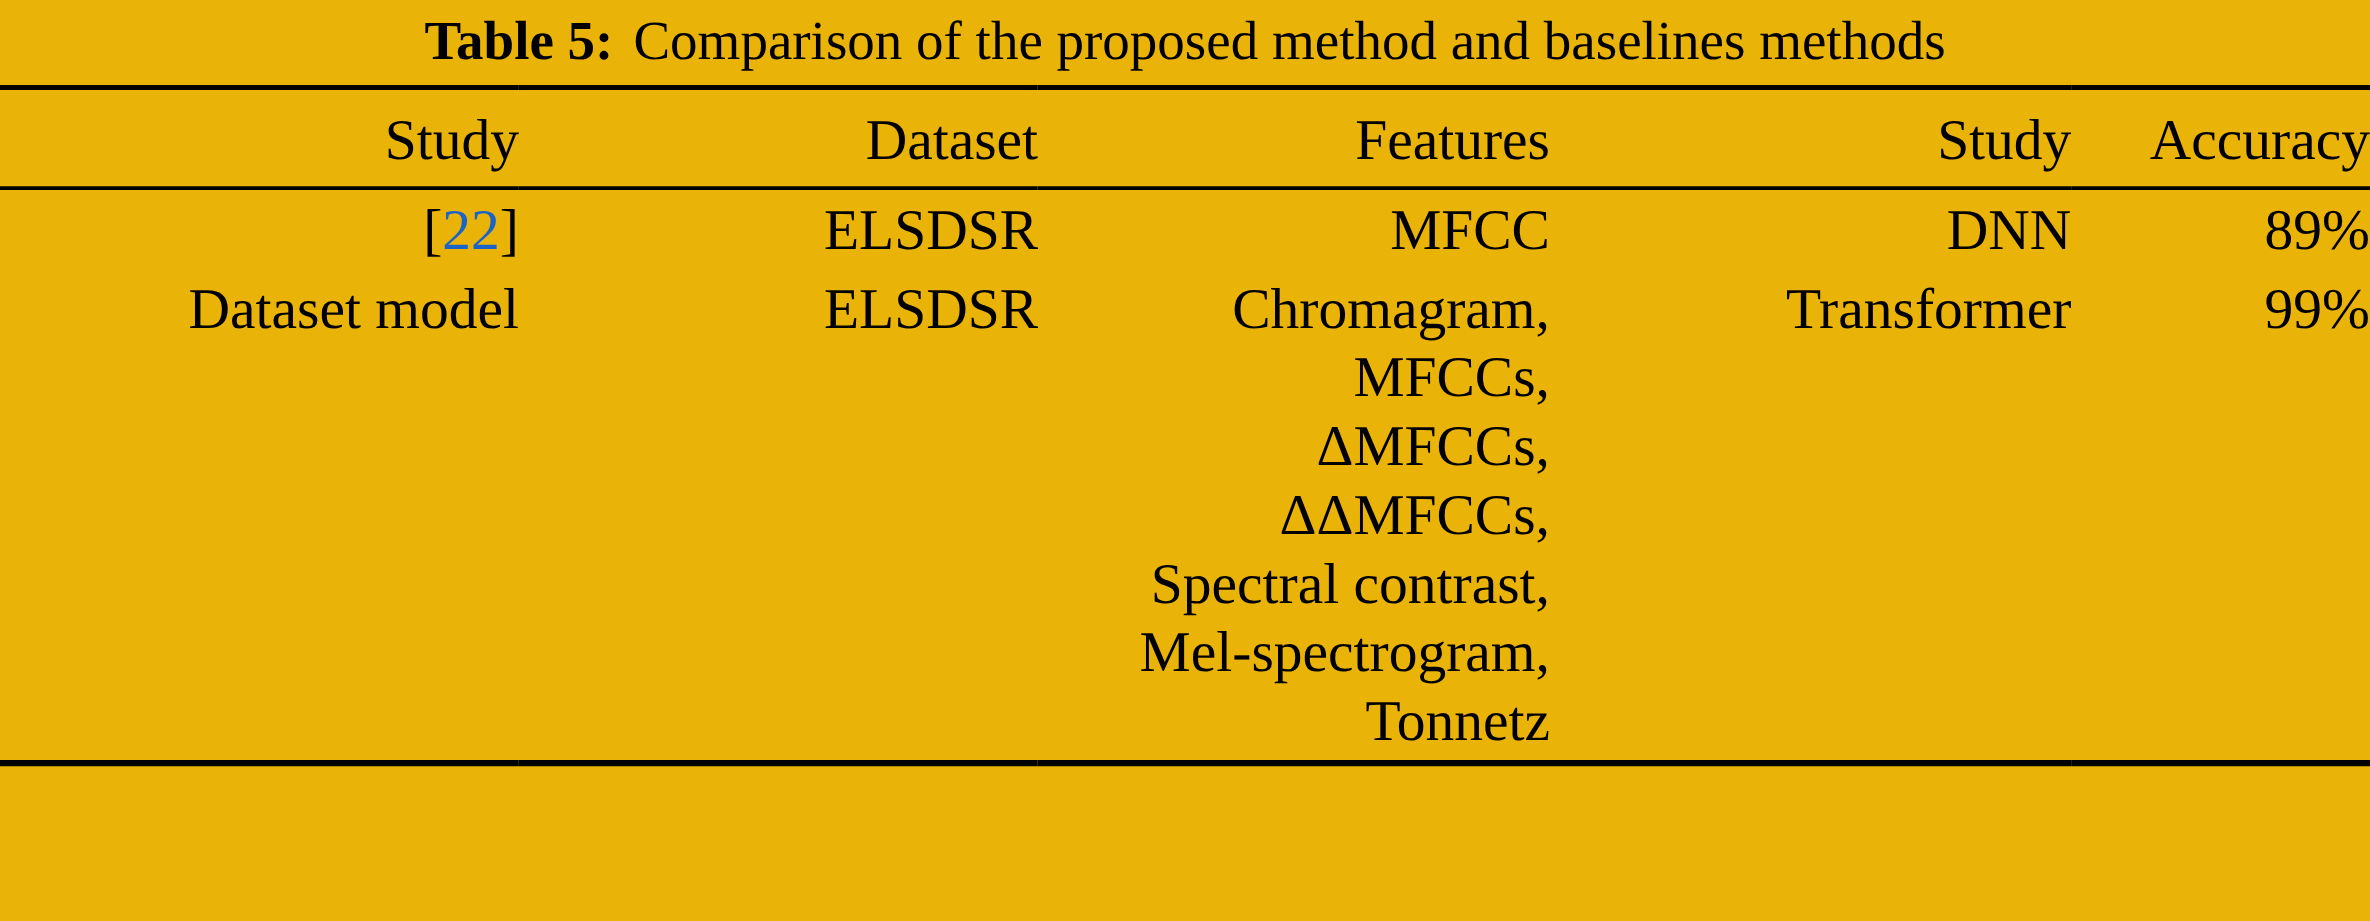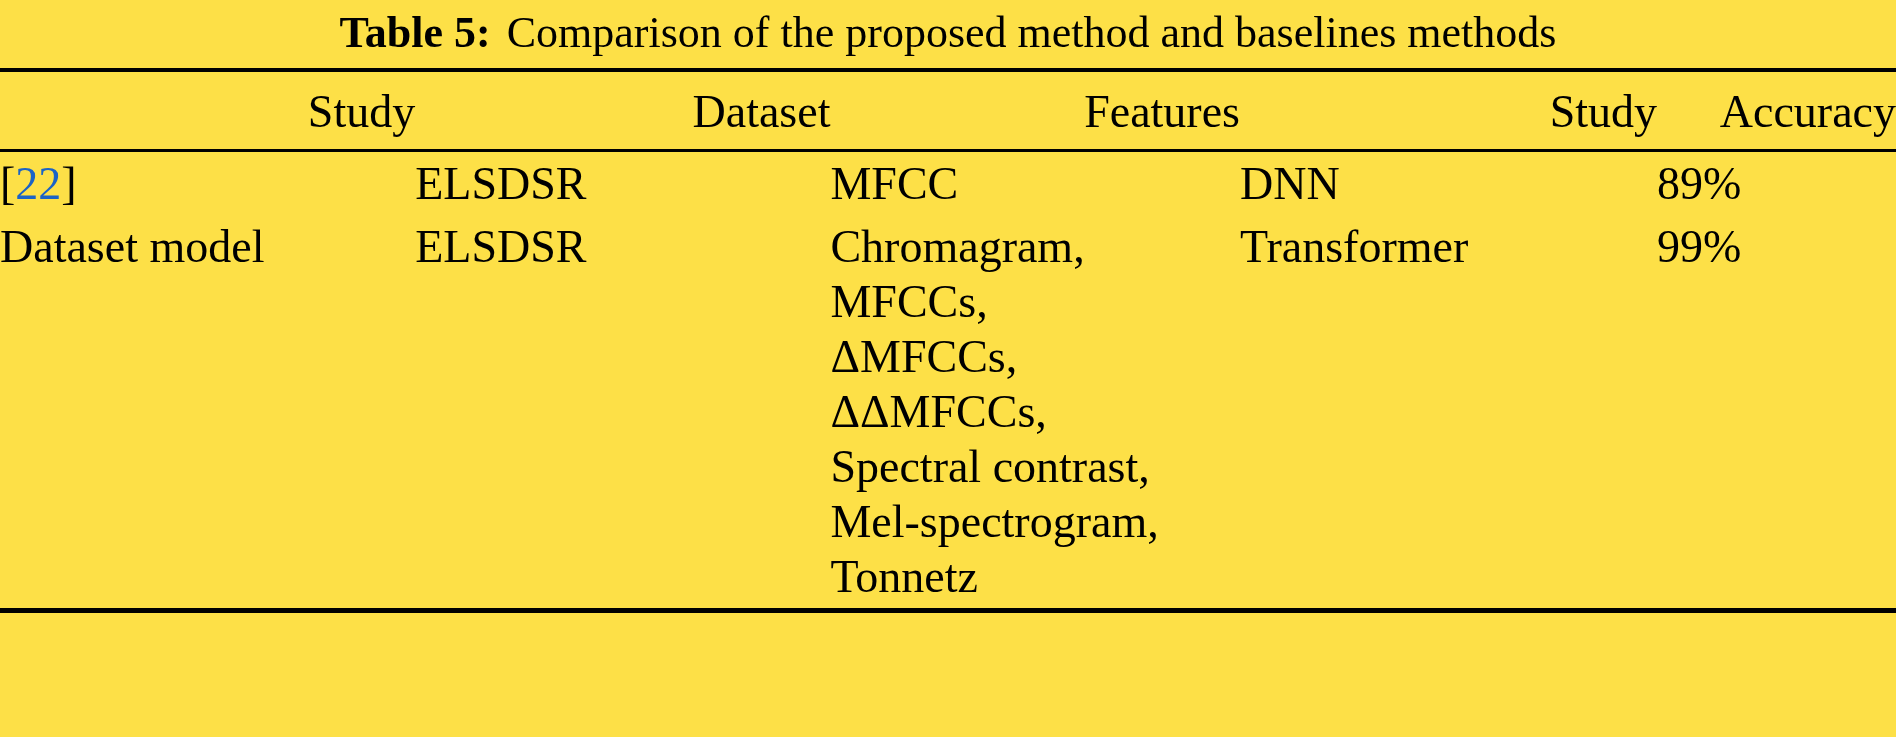--- a/index.html
+++ b/index.html
@@ -1,21 +1,21 @@
 <!DOCTYPE html>
 <html><head>
 <meta charset="utf-8">
 <style>
   * { margin: 0; padding: 0; box-sizing: border-box; }
   html, body { background: #ffffff; }
   .page {
     position: relative;
     width: 1896px;
     height: 737px;
-    background: #fde047;
+    background: #eab308;
     color: #000000;
     font-family: "Liberation Serif", "DejaVu Serif", serif;
     overflow: hidden;
   }
   .caption {
     text-align: center;
     font-size: 44px;
     line-height: 54px;
     padding: 6px 0 8px 0;
   }
@@ -36,21 +36,21 @@
   th {
     font-weight: normal;
     text-align: right;
     font-size: 46px;
     line-height: 55px;
     padding: 12px 0 10px 0;
     border-bottom: 3px solid #000000;
   }
   td {
     vertical-align: top;
-    text-align: left;
+    text-align: right;
     font-size: 46px;
     line-height: 55px;
     padding: 4px 0 4px 0;
     white-space: pre-line;
     margin-left: 32px;
   }
   a.cite { text-decoration: none; color: #000000; cursor: pointer; }
   .cite-num {  }
 </style>
 </head>

